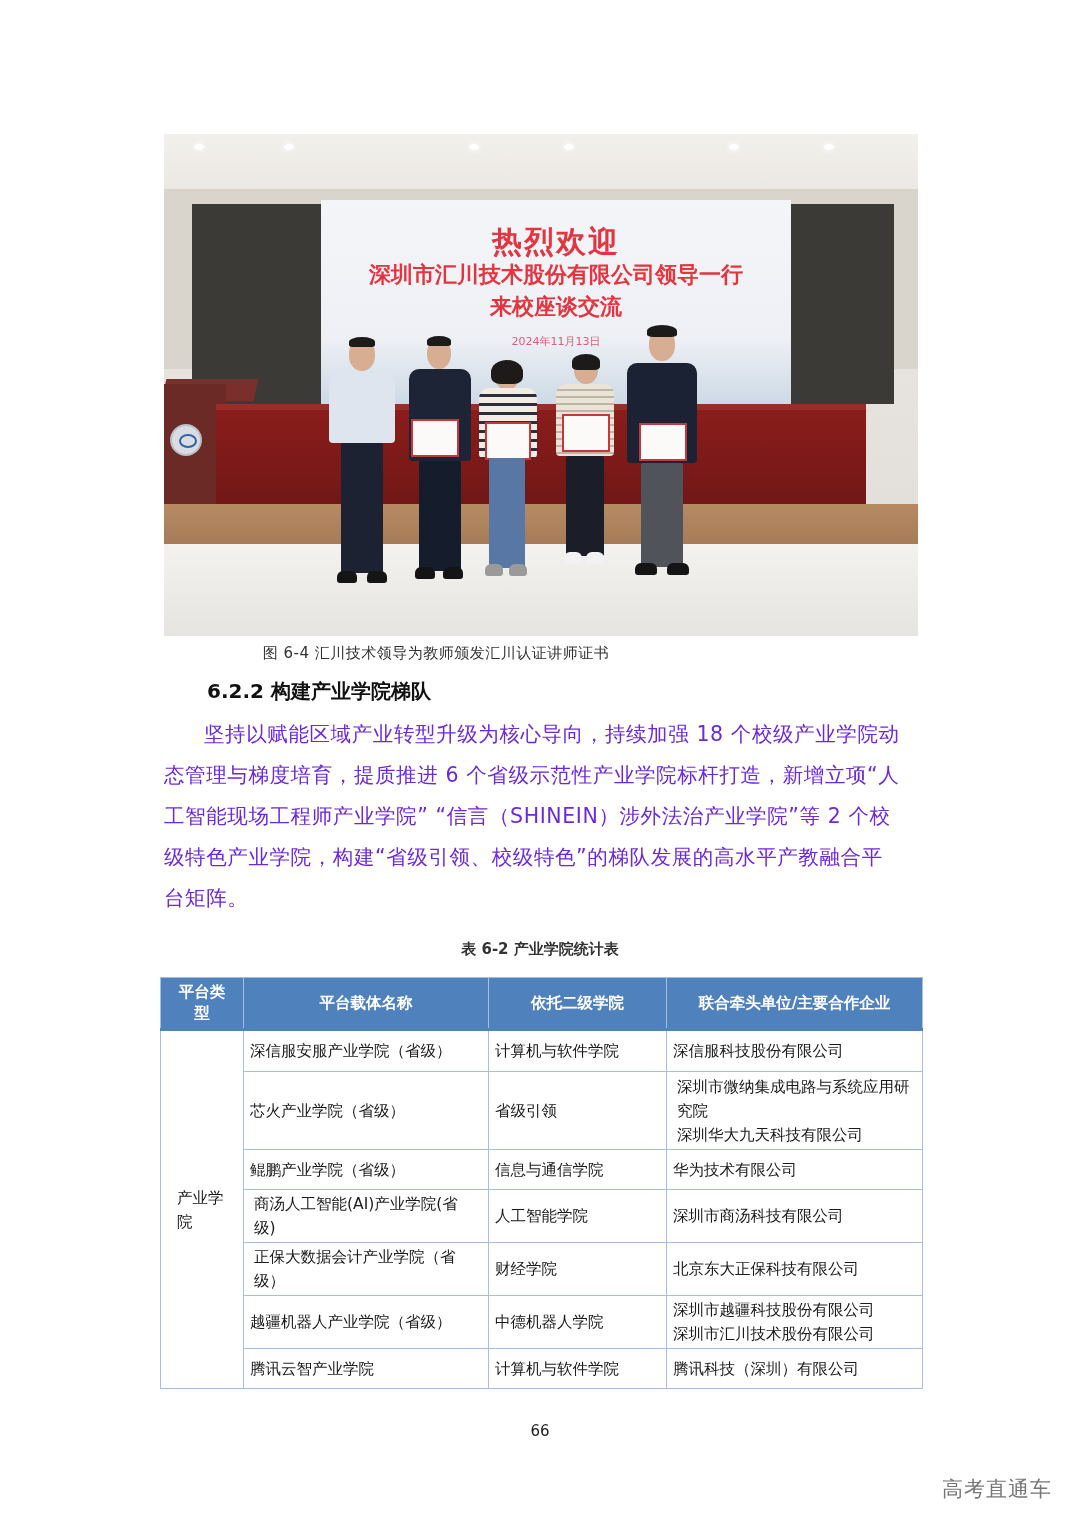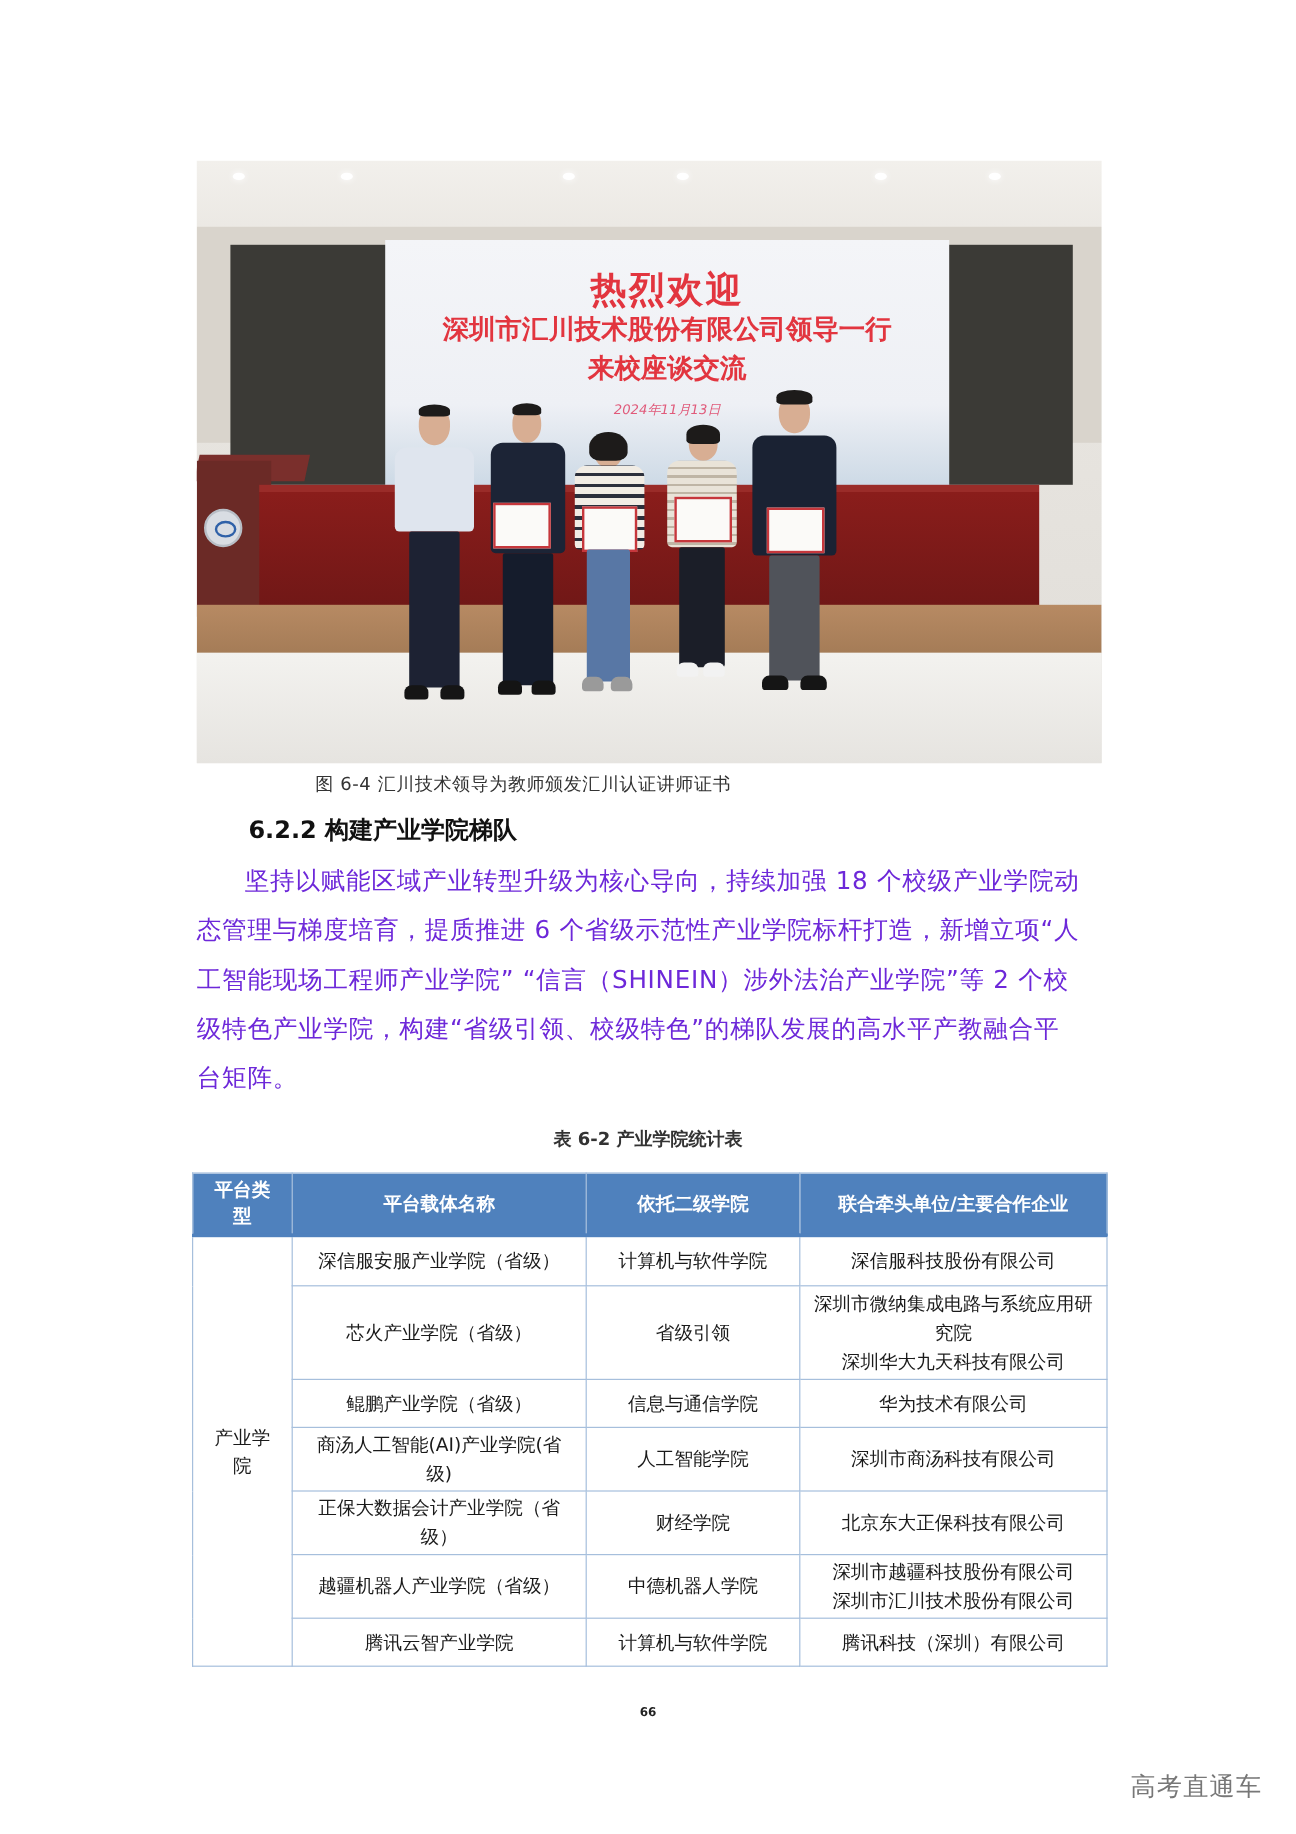--- a/index.html
+++ b/index.html
@@ -16,21 +16,21 @@
             background:linear-gradient(180deg,#f4f5f8 0%, #eef0f5 45%, #c9d7e4 70%, #8fa8bc 100%);
             overflow:hidden; }
   .screen-city { position:absolute; left:0; bottom:0; width:100%; height:90px;
                  background:
                    linear-gradient(90deg, transparent 0 8%, #d5dde6 8% 12%, transparent 12% 20%, #b9c8d6 20% 24%, transparent 24% 40%, #2c4e84 40% 44%, #cdd6e0 44% 52%, transparent 52% 62%, #d3dbe3 62% 70%, transparent 70% 78%, #c2cfdb 78% 86%, transparent 86%),
                    linear-gradient(180deg, #8fb0c7 0%, #7f9aa7 40%, #6c8a78 100%); }
   .screen-title { position:absolute; width:100%; text-align:center; color:#e2353f; font-weight:bold; }
   .st1 { top:22px; font-size:30px; letter-spacing:2px; }
   .st2 { top:60px; font-size:22px; }
   .st3 { top:92px; font-size:22px; }
-  .st-date { top:134px; font-size:11px; color:#e05a7a; font-weight:normal;font-style:italic; }
+  .st-date { top:134px; font-size:11px; color:#e05a7a; font-weight:normal; }
   .podium { position:absolute; left:0; top:250px; width:62px; height:130px; background:#6b2a26; }
   .podium-top { position:absolute; left:0; top:245px; width:92px; height:22px; background:#7a2f2c; transform:skewX(-12deg); }
   .podium-logo { position:absolute; left:6px; top:290px; width:28px; height:28px; border-radius:50%; background:#d9dde3; border:2px solid #b8bec6; }
   .podium-logo::after { content:""; position:absolute; left:7px; top:8px; width:14px; height:10px; border:2px solid #2f61a8; border-radius:50%; }
   .bench { position:absolute; left:52px; top:270px; width:650px; height:105px; background:linear-gradient(#8a1d1b,#6e1716); border-top:6px solid #9a2c29; }
   .bench-base { position:absolute; left:0; top:370px; width:754px; height:40px; background:linear-gradient(#b78a63,#a57c57); }
   .floor { position:absolute; left:0; top:410px; width:754px; height:92px; background:linear-gradient(#f3f2ef,#e6e4e0); }
 
   .person { position:absolute; }
   .head { position:absolute; border-radius:45% 45% 48% 48%; background:#d8ae93; }
@@ -45,24 +45,24 @@
   .section-heading { position:absolute; left:207px; top:678px; font-size:20px; font-weight:bold; color:#111; }
   .para { position:absolute; left:164px; top:714px; width:756px; font-size:20.5px; line-height:41px; color:#6d28d9; letter-spacing:0.6px; text-align:justify; }
   .para .line { display:block; white-space:nowrap; }
   .para .first { padding-left:40px; }
 
   .table-title { position:absolute; left:0; top:940px; width:1080px; text-align:center; font-size:15px; font-weight:bold; color:#333; }
 
   
   table.stats { position:absolute; left:160px; top:977px; width:762px; border-collapse:collapse; table-layout:fixed; font-size:15.5px; color:#1a1a1a; }
   table.stats th { background:#4f81bd; color:#ffffff; font-weight:bold; border:1px solid #a6bfdc; height:50px; padding:0 4px; font-size:15.5px; line-height:21px; }
-  table.stats td { border:1px solid #a6bfdc; text-align:center; padding:2px 6px; line-height:24px; }
+  table.stats td { border:1px solid #a6bfdc; text-align:left; padding:2px 6px; line-height:24px; }
   table.stats thead tr { border-bottom:3px solid #4f81bd;border-radius:24px; }
 
-  .page-number { position:absolute; left:0; top:1422px; width:1080px; text-align:center; font-size:10px; font-weight:bold; color:#222; }
+  .page-number { position:absolute; left:0; top:1422px; width:1080px; text-align:center; font-size:15px; font-weight:normal; color:#222; }
   .watermark { position:absolute; left:942px; top:1475px; font-size:21px; color:#777; letter-spacing:1px; }
 </style>
 </head>
 <body>
 
 <div class="photo">
   <span class="ceiling-light" style="left:30px"></span>
   <span class="ceiling-light" style="left:120px"></span>
   <span class="ceiling-light" style="left:305px"></span>
   <span class="ceiling-light" style="left:400px"></span>

